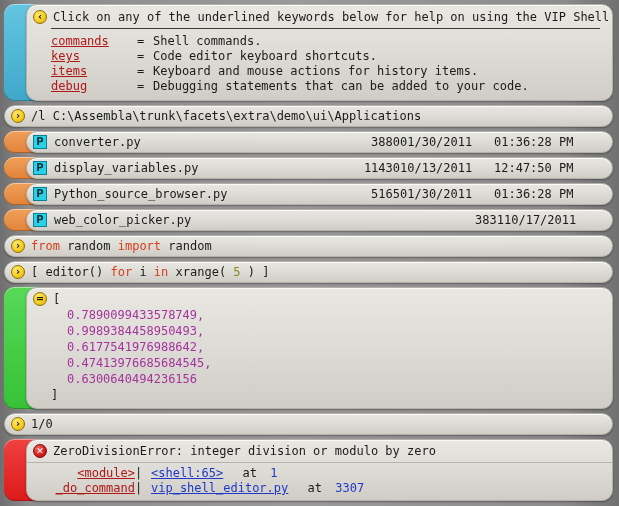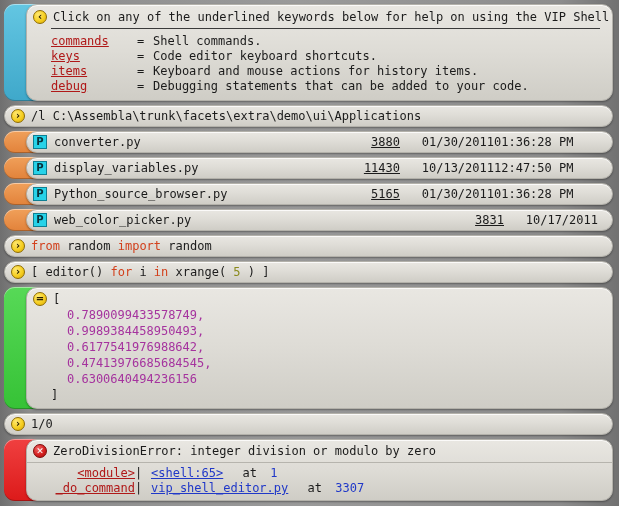--- a/index.html
+++ b/index.html
@@ -156,22 +156,22 @@
     box-sizing: border-box;
     color: #06323c;
     font-family: "DejaVu Sans", sans-serif;
     font-size: 10px;
     font-weight: bold;
     line-height: 12px;
     text-align: center;
     margin-right: 7px;
   }
   .fname { flex: 1 1 auto; white-space: nowrap; overflow: hidden; }
-  .fsize { width: 56px; text-align: right; white-space: pre; text-decoration: underline; }
-  .fdate { width: 94px; text-align: right; white-space: pre; }
+  .fsize { width: 56px; text-align: right; white-space: pre; }
+  .fdate { width: 94px; white-space: pre; }
   .ftime { width: 104px; text-align: left; white-space: pre; }
 
   
   .result-body {
     padding: 4px 8px 5px 6px;
     color: #1b1b1b;
     font-size: 12px;
   }
   .result-head {
     display: flex;

